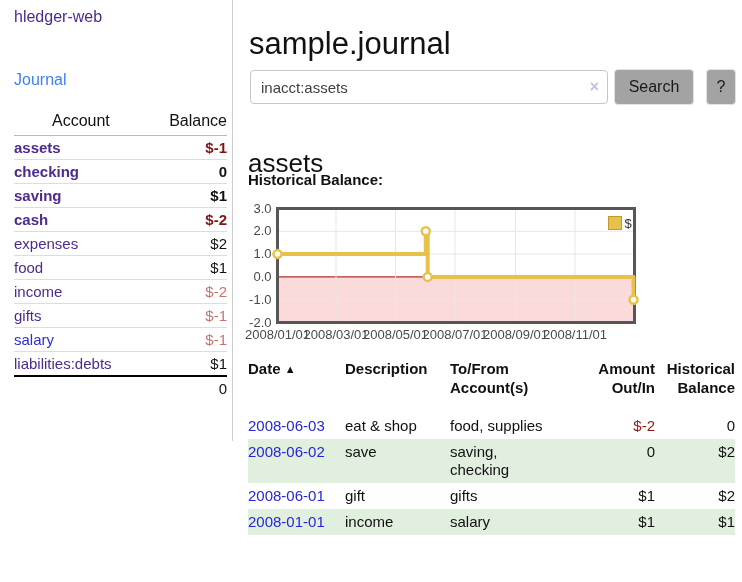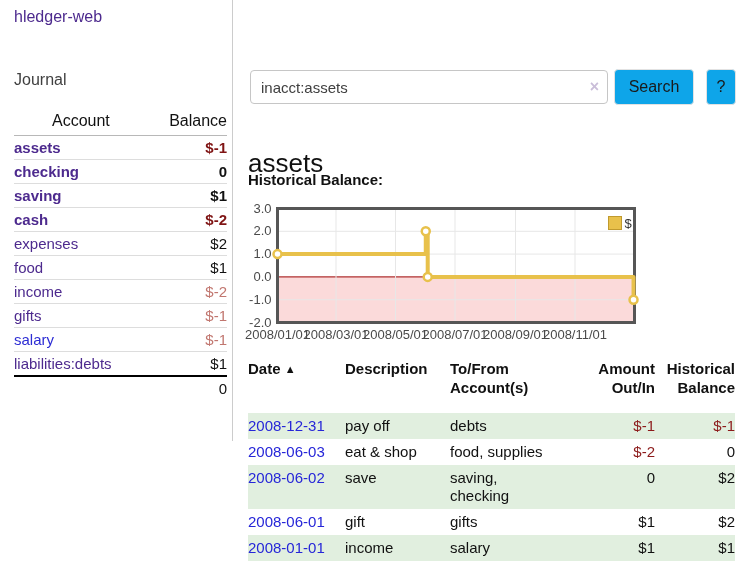--- a/index.html
+++ b/index.html
@@ -2,21 +2,21 @@
 <html><head>
 <meta charset="utf-8">
 <style>
   html,body{margin:0;padding:0;background:#fff;}
   body{font-family:"Liberation Sans","DejaVu Sans",sans-serif;color:#111;}
   .screen{position:relative;width:742px;height:582px;overflow:hidden;background:#fff;}
 
   
   .sidebar{position:absolute;left:0;top:0;width:232px;height:441px;border-right:1px solid #ccc;}
   .brand{position:absolute;left:14px;top:8px;font-size:16px;color:#4d2a8e;text-decoration:none;cursor:pointer;text-align:center;}
-  .journal-link{position:absolute;left:14px;top:71px;font-size:16px;color:#404040;text-decoration:none;cursor:pointer;}
+  .journal-link{position:absolute;left:14px;top:71px;font-size:16px;color:#3b82f6;text-decoration:none;cursor:pointer;}
   .acct-table{position:absolute;left:14px;top:110px;width:213px;border-collapse:collapse;font-size:15px;}
   .acct-table th{font-weight:400;font-size:16px;text-align:center;padding:2px 0 5px 0;border-bottom:1px solid #b8b8b8;line-height:18px;}
   .acct-table th.bal{text-align:right;}
   .acct-table td{padding:3px 0;border-bottom:1px solid #ddd;line-height:17px;vertical-align:middle;}
   .acct-table td.bal{text-align:right;font-weight:700;color:#111;}
   .acct-table tr.soft td.bal{font-weight:400;}
   .acct-link{color:#4d2a8e;text-decoration:none;cursor:pointer;}
   tr.cur .acct-link{font-weight:700;}
   .lv1{padding-left:8px;}
   .lv2{padding-left:17px;}
@@ -26,21 +26,21 @@
   .blue-link{color:#2d2dd4 !important;}
   .total-row td{border-top:2px solid #000;border-bottom:none;font-weight:400;text-align:right;padding:3px 0;}
 
   
   .main{position:absolute;left:248px;top:0;width:494px;height:582px;}
   .page-title{font-size:31px;font-weight:400;position:absolute;left:1px;top:5px;letter-spacing:0;}
   .search-row{position:absolute;left:2px;top:69px;display:flex;align-items:center;}
   .search-wrap{position:relative;width:358px;height:34px;}
   .search-input{width:358px;height:34px;box-sizing:border-box;border:1px solid #c6c6c6;border-radius:4px;font-size:15px;padding:0 26px 0 10px;color:#404040;font-family:inherit;outline:none;}
   .clear-x{position:absolute;right:9px;top:8px;font-size:16px;font-weight:700;color:#cabed9;cursor:pointer;line-height:18px;}
-  .btn{height:36px;background:#0ea5e9;border:1px solid #e2e2e2;border-radius:4px;font-size:16px;color:#1a1a1a;font-family:inherit;cursor:pointer;}
+  .btn{height:36px;background:#a3a3a3;border:1px solid #e2e2e2;border-radius:4px;font-size:16px;color:#1a1a1a;font-family:inherit;cursor:pointer;}
   .search-btn{width:80px;margin-left:6px;}
   .help-btn{width:30px;margin-left:12px;}
   .acct-heading{position:absolute;left:0;top:126px;font-size:26px;font-weight:400;}
   .chart-label{position:absolute;left:0;top:171px;font-size:15px;font-weight:700;}
   .chart-box{position:absolute;left:0;top:202px;width:494px;height:145px;}
   .chart-box svg{overflow:visible;}
   svg text{font-family:"Liberation Sans","DejaVu Sans",sans-serif;}
 
   
   .reg-table{position:absolute;left:0;top:357px;width:487px;border-collapse:collapse;font-size:15px;table-layout:fixed;}
@@ -110,20 +110,21 @@
       </tr>
       <tr class="total-row">
         <td></td>
         <td>0</td>
       </tr>
     </tbody>
       </table>
   </div>
 
   <div class="main">
+    <h1 class="page-title">sample.journal</h1>
 
     <div class="search-row">
       <div class="search-wrap">
         <input class="search-input" type="text" value="inacct:assets" style="">
         <span class="clear-x">×</span>
       </div>
       <button class="btn search-btn">Search</button>
       <button class="btn help-btn">?</button>
     </div>
 
@@ -183,27 +184,20 @@
             </th>
         <th class="r">
               <div>Amount</div>
               <div>Out/In</div>
             </th>
         <th class="r">
               <div>Historical</div>
               <div>Balance</div>
             </th>
       </tr>
-      <tr class="odd">
-        <td><a class="date-link">2008-12-31</a></td>
-        <td>pay off</td>
-        <td class="accts">debts</td>
-        <td class="r reg-neg">$-1</td>
-        <td class="r reg-neg">$-1</td>
-      </tr>
       <tr>
         <td><a class="date-link">2008-06-03</a></td>
         <td>eat &amp; shop</td>
         <td class="accts">food, supplies</td>
         <td class="r reg-neg">$-2</td>
         <td class="r">0</td>
       </tr>
       <tr class="odd">
         <td><a class="date-link">2008-06-02</a></td>
         <td>save</td>

